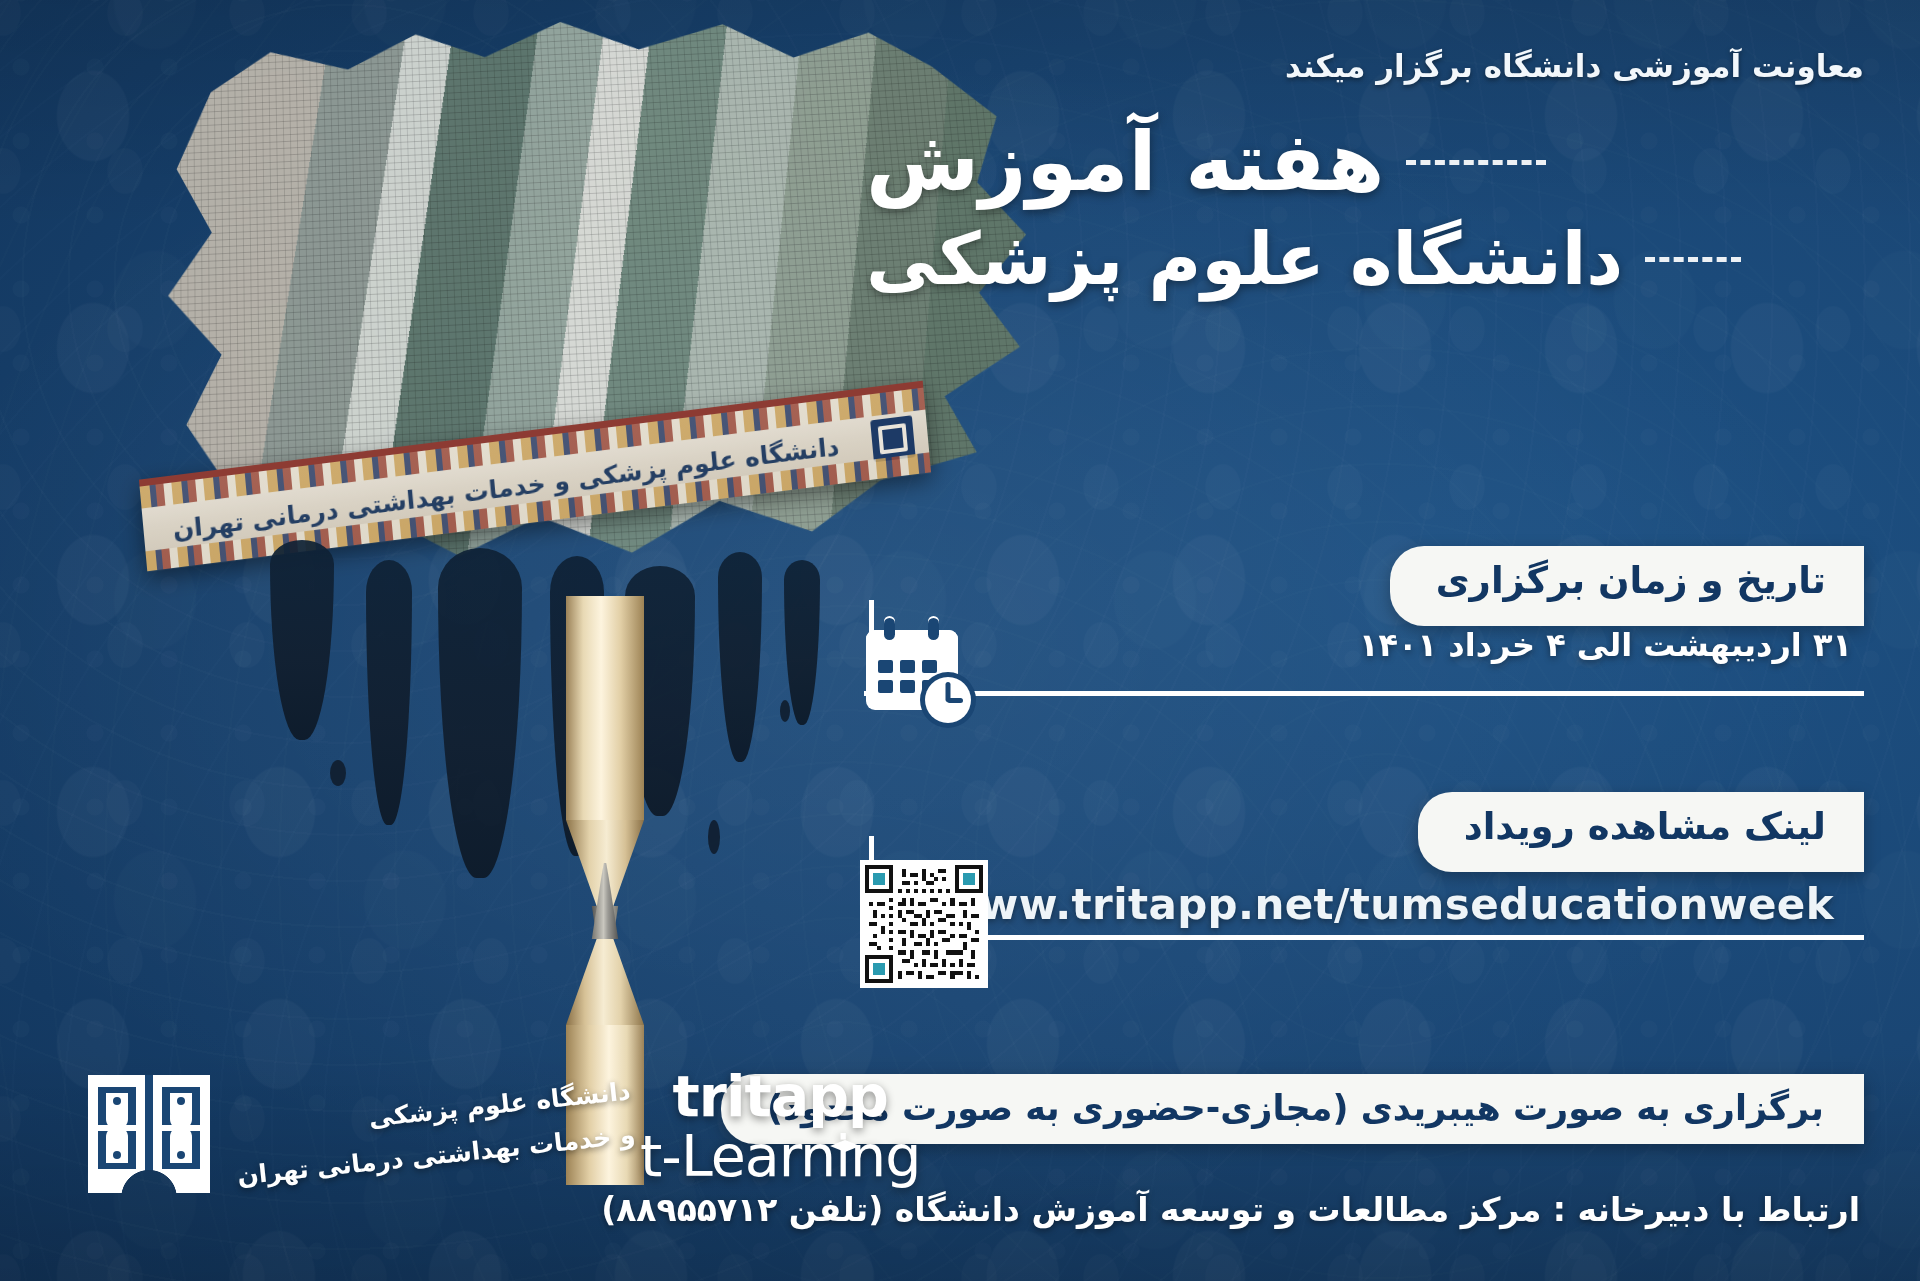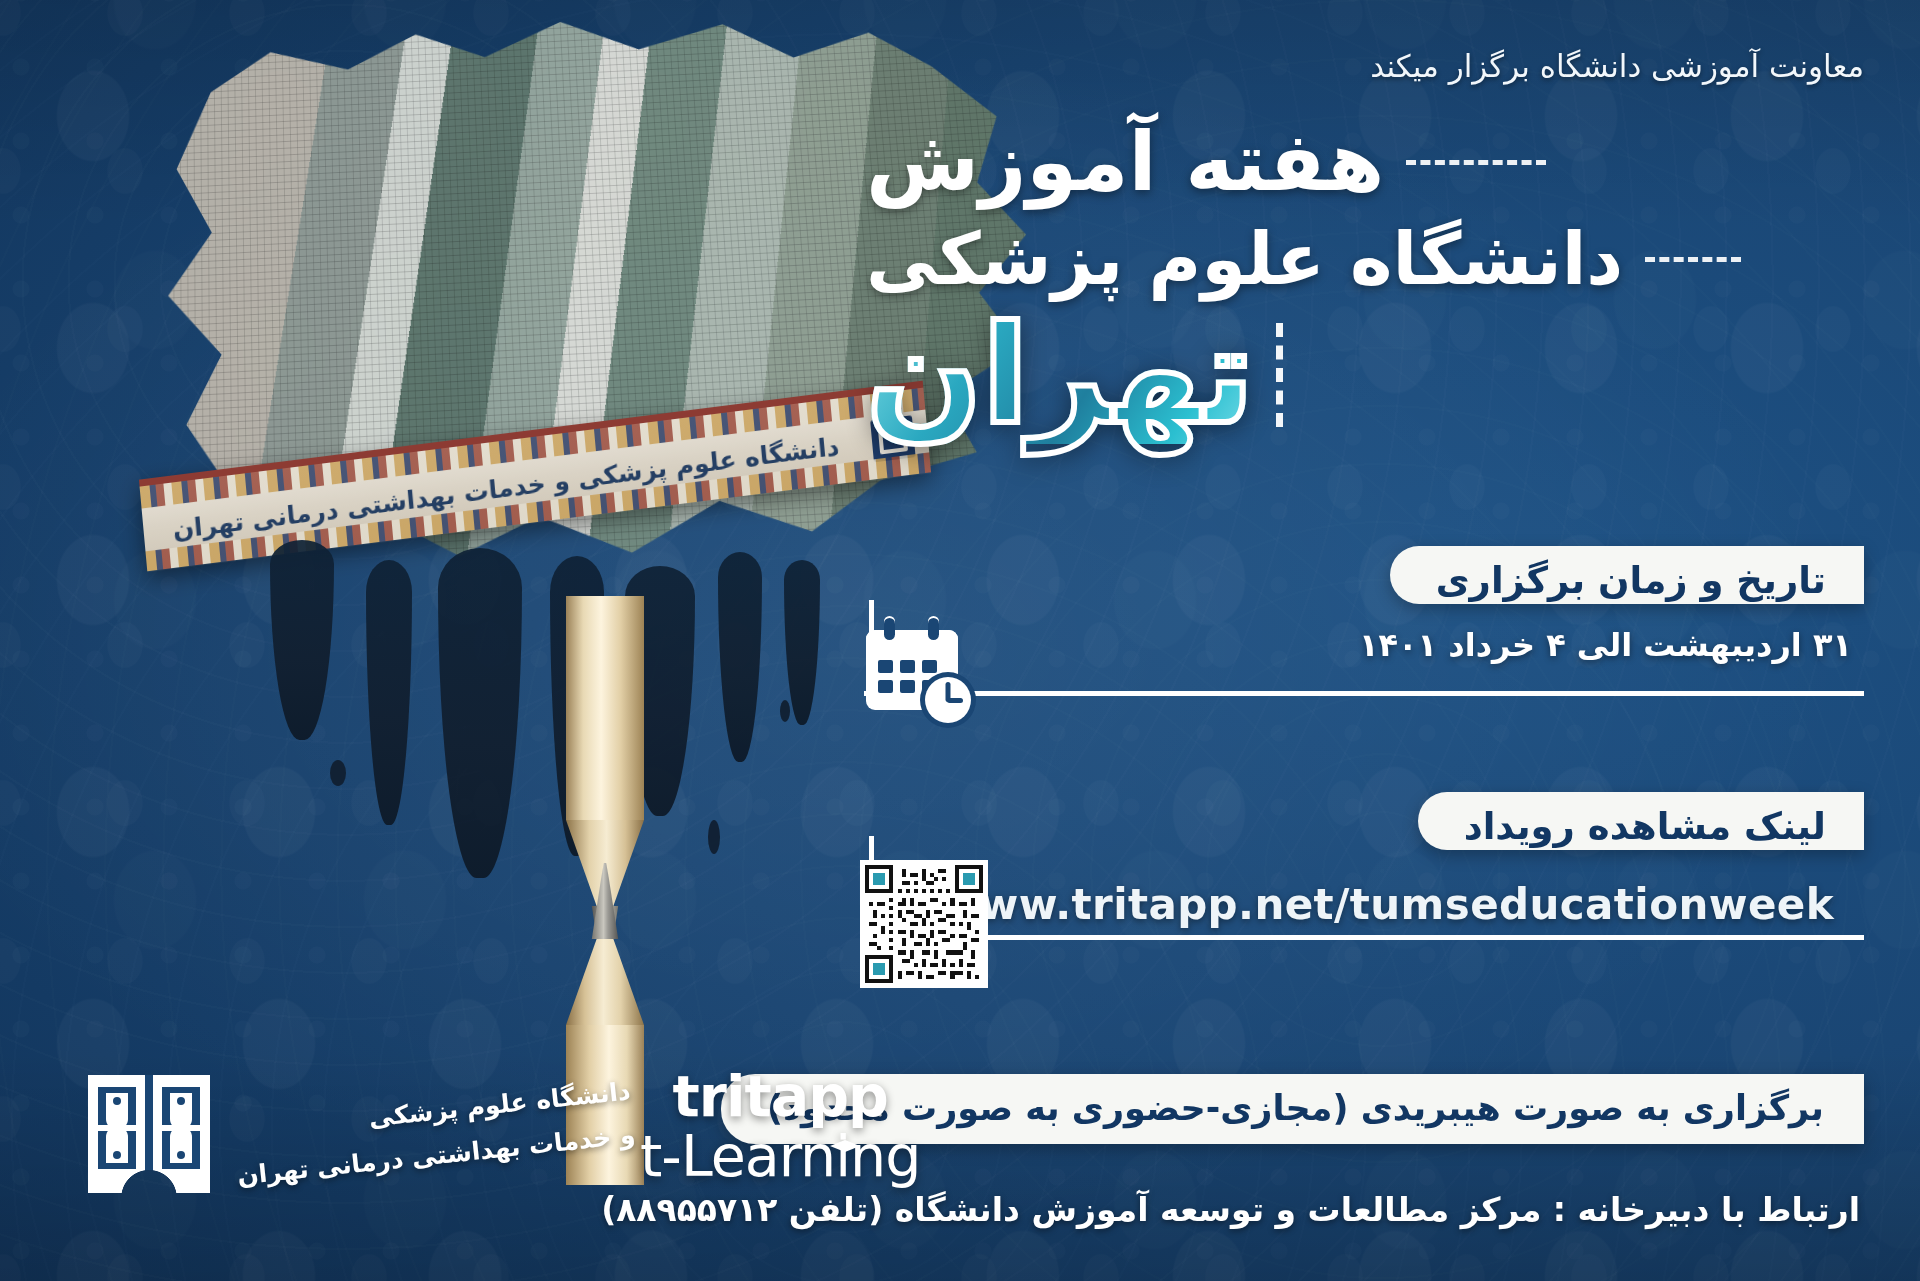--- a/index.html
+++ b/index.html
@@ -178,21 +178,21 @@
   
   .right-col{
     position:absolute;
     right:46px; top:0;
     width:1010px; height:1281px;
     text-align:right;
   }
 
   .kicker{
     position:absolute; right:10px; top:48px;
-    font-size:31px; font-weight:400;
+    font-size:31px; font-weight:700;
     color:#f2f7fb; letter-spacing:.4px;
     text-shadow:0 2px 5px rgba(0,0,0,.45);
     direction:rtl;
   }
 
   
   .title-block{
     position:absolute; right:8px; top:108px; width:1000px;
   }
   .tline{
@@ -247,21 +247,21 @@
   }
 
   
   .pill{
     position:absolute;
     display:inline-flex; align-items:center; justify-content:center;
     background:#f6f7f4;
     color:#123763;
     font-weight:800;
     border-radius:30px 0 0 30px;
-    padding:13px 38px 2px 46px;
+    padding:13px 38px 24px 46px;
     box-shadow:0 5px 16px rgba(0,0,0,.28);
     white-space:nowrap;
     direction:rtl;
   }
   #badge-datetime{ right:10px; top:546px; font-size:37px; border-radius:34px 0 0 34px;}
   #badge-eventlink{ right:10px; top:792px; font-size:37px; border-radius:34px 0 0 34px;}
 
   
   .connector{
     position:absolute;
@@ -420,24 +420,20 @@
       <div class="tline tl-1">
         <span class="t-word">هفته آموزش</span>
         <span class="dash-rule"></span>
       </div>
 
       <div class="tline tl-2">
         <span class="t-word sm">دانشگاه علوم پزشکی</span>
         <span class="dash-rule short"></span>
       </div>
 
-      <div class="tline tl-3">
-        <span class="t-city">تهران</span>
-        <span class="dash-vert"></span>
-      </div>
     </div>
 
     <div class="pill" id="badge-datetime">تاریخ و زمان برگزاری</div>
 
     <div class="connector" id="conn-date"></div>
     <div class="connector" id="conn-date-left"></div>
 
     <div class="date-text">۳۱ اردیبهشت الی ۴ خرداد ۱۴۰۱</div>
 
     <div class="cal-icon">

